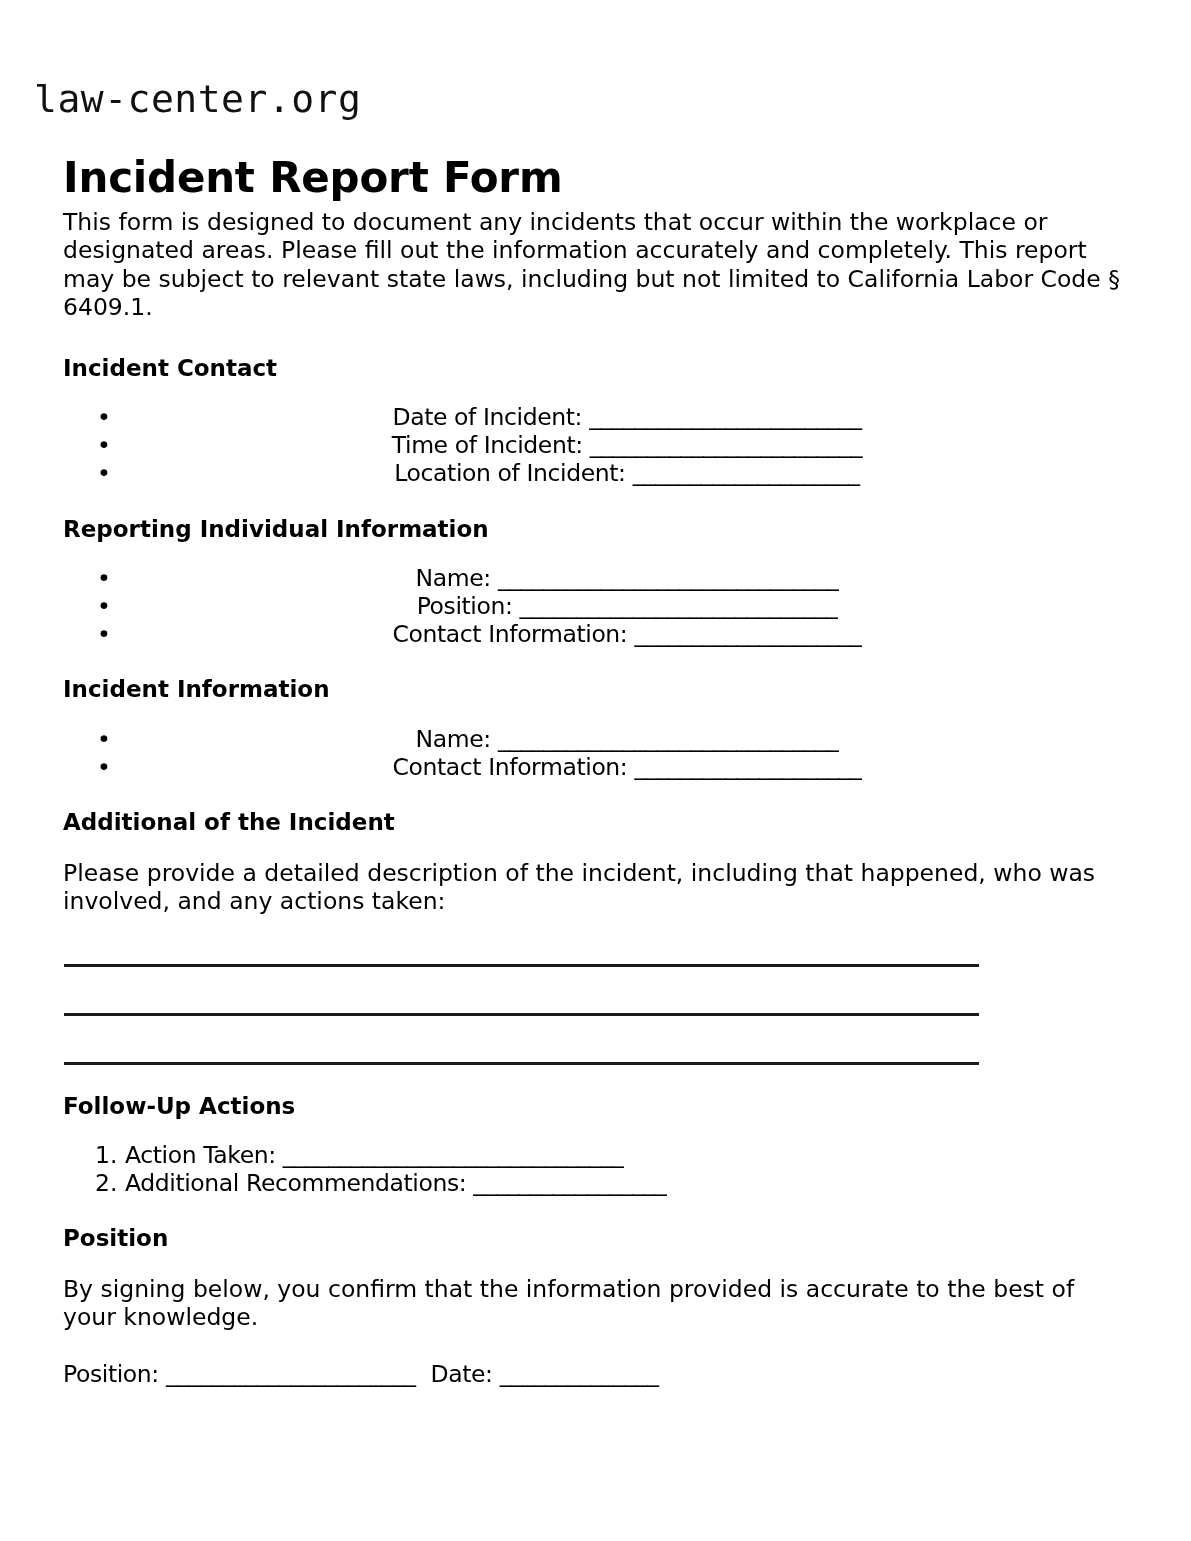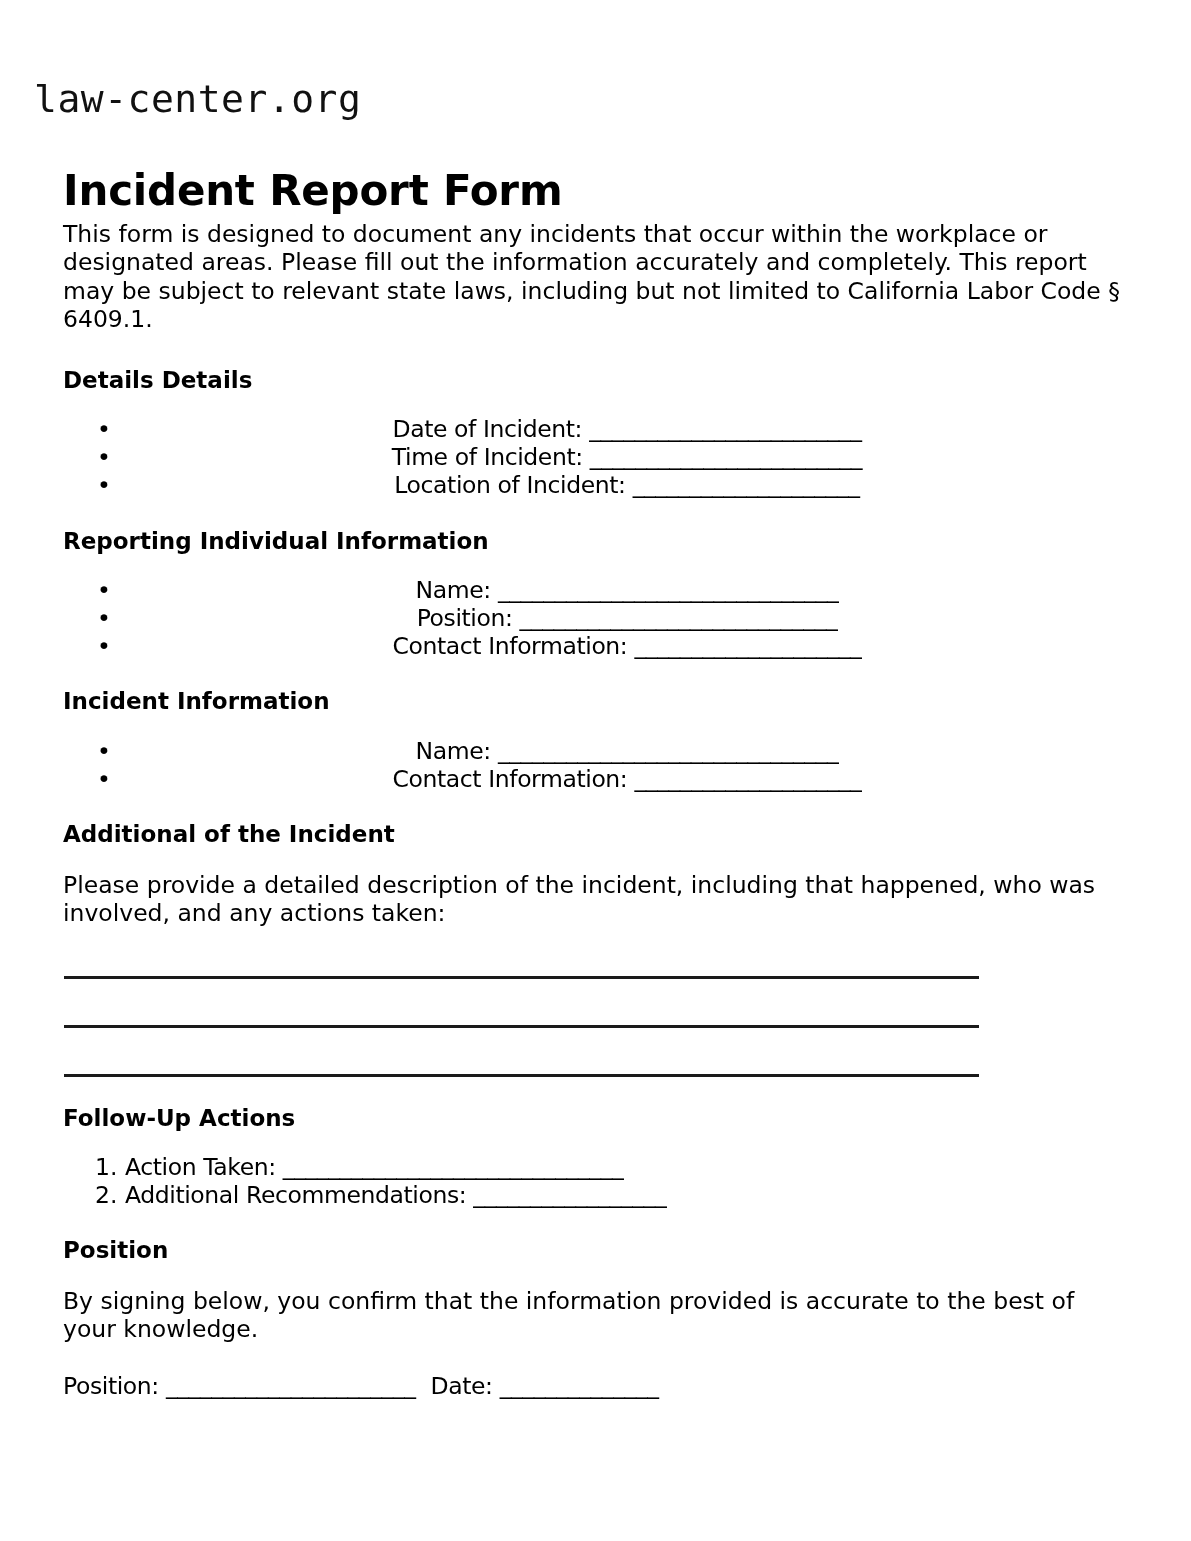--- a/index.html
+++ b/index.html
@@ -30,33 +30,33 @@
     font-size: 38px;
     font-weight: 400;
     letter-spacing: 0.5px;
     color: #111111;
     line-height: 1;
     white-space: nowrap;
   }
   .doc-title {
     position: absolute;
     left: 63px;
-    top: 99px;
+    top: 86px;
     font-size: 42px;
     font-weight: bold;
     letter-spacing: -0.2px;
     line-height: 1.15;
     color: #000000;
     white-space: nowrap;
   }
   
   .content {
     position: absolute;
     left: 63px;
-    top: 180px;
+    top: 168px;
     width: 1070px;
   }
   p.para {
     margin: 0 0 0 0;
     font-size: 23.5px;
     line-height: 1.21;
     color: #000000;
   }
   h2.section {
     font-size: 23px;
@@ -139,21 +139,21 @@
   <div class="site-name">law-center.org</div>
 
   <h1 class="doc-title">Incident Report Form</h1>
 
   <div class="content">
 
     <p class="para">This form is designed to document any incidents that occur within the workplace or designated areas. Please fill out the information accurately and completely. This report may be subject to relevant state laws, including but not limited to California Labor Code § 6409.1.</p>
 
     <div class="sp-intro-to-h2"></div>
 
-    <h2 class="section">Details Details</h2>
+    <h2 class="section">Incident Contact</h2>
     <div class="sp-h2-to-list"></div>
     <ul class="form-list">
       <li><span class="blank">Date of Incident: ________________________</span></li>
       <li><span class="blank">Time of Incident: ________________________</span></li>
       <li><span class="blank">Location of Incident: ____________________</span></li>
     </ul>
 
     <div class="sp-list-to-h2"></div>
 
     <h2 class="section">Reporting Individual Information</h2>

